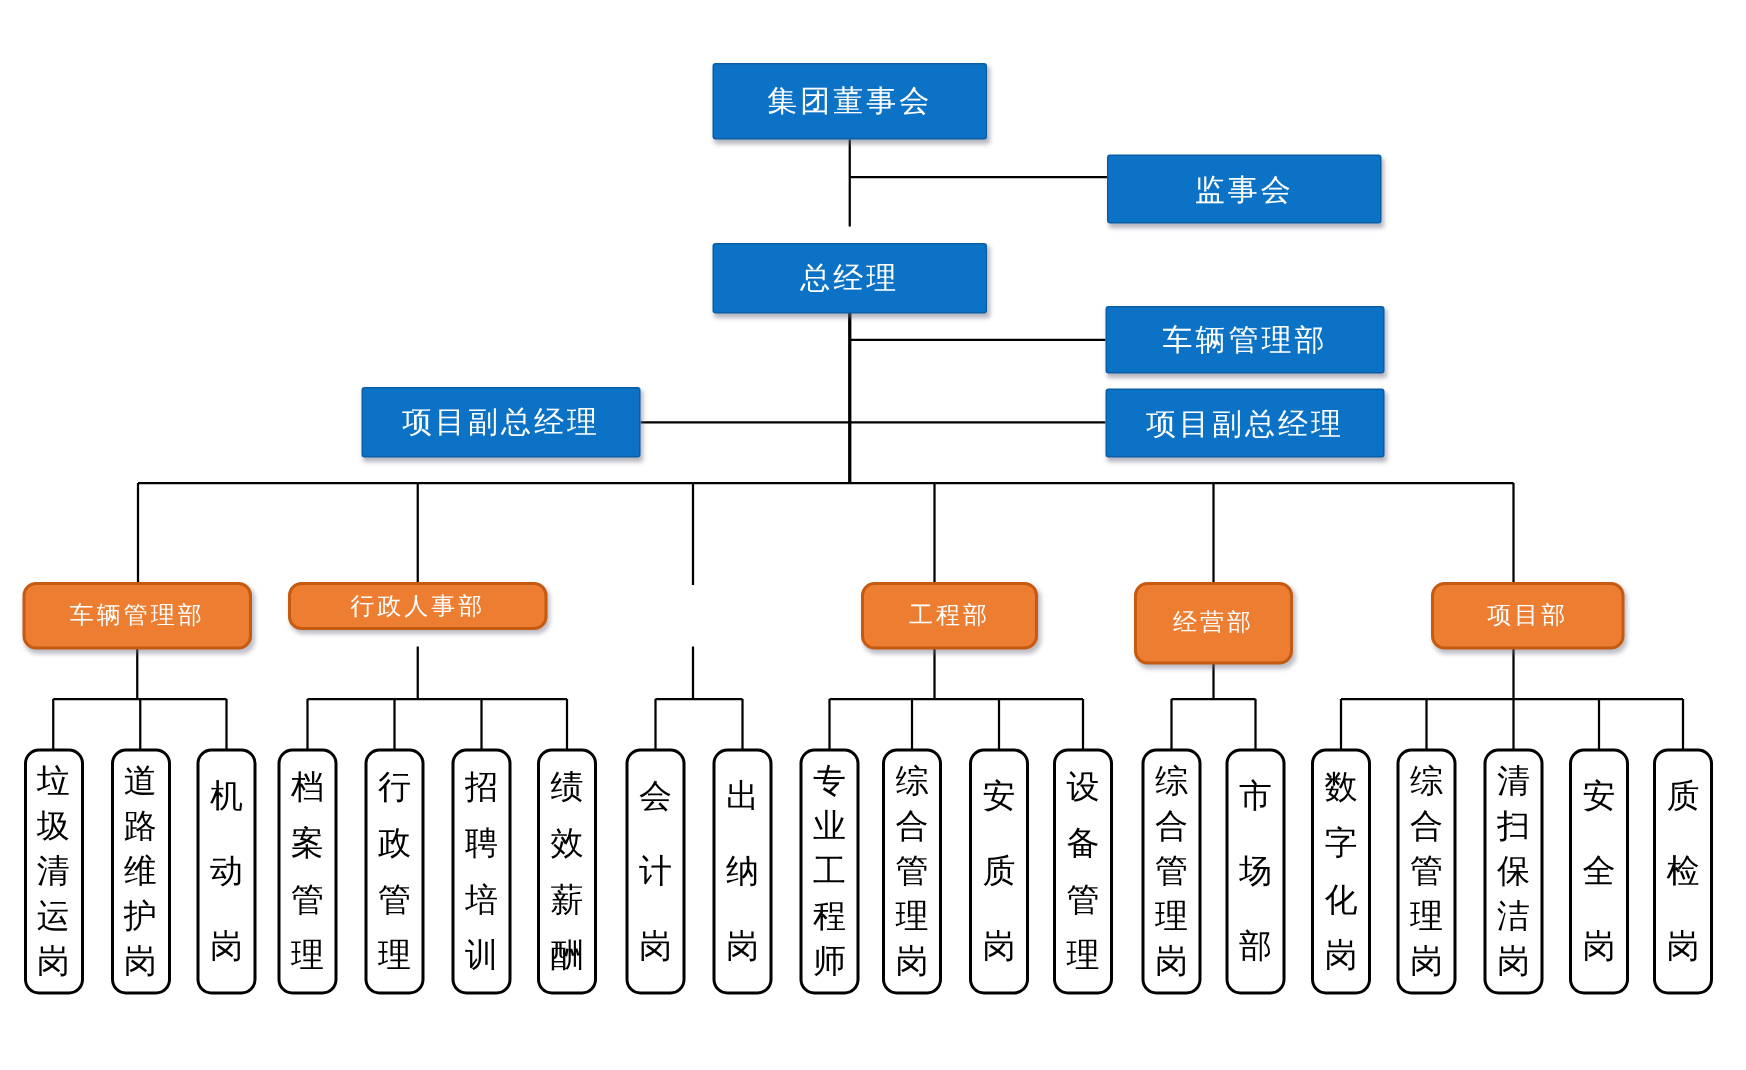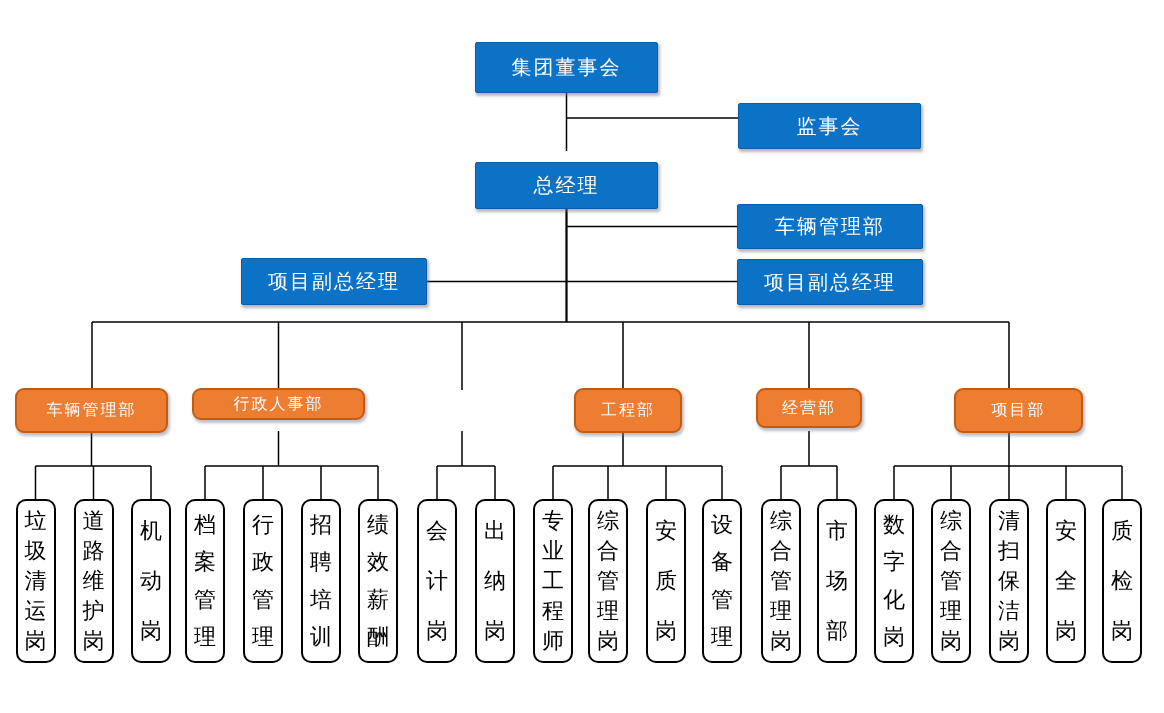--- a/index.html
+++ b/index.html
@@ -109,22 +109,22 @@
 
   <div class="node bluebox" style="left:475px;top:42px;width:183px;height:51px">集团董事会</div>
   <div class="node bluebox" style="left:738px;top:103px;width:183px;height:46px">监事会</div>
   <div class="node bluebox" style="left:475px;top:162px;width:183px;height:47px">总经理</div>
   <div class="node bluebox" style="left:737px;top:204px;width:186px;height:45px">车辆管理部</div>
   <div class="node bluebox" style="left:737px;top:259px;width:186px;height:46px">项目副总经理</div>
   <div class="node bluebox" style="left:241px;top:258px;width:186px;height:47px">项目副总经理</div>
 
   <div class="node deptbox" style="left:15px;top:388px;width:153px;height:45px">车辆管理部</div>
   <div class="node deptbox" style="left:192px;top:388px;width:173px;height:32px">行政人事部</div>
-  <div class="node deptbox" style="left:574px;top:388px;width:108px;height:45px">工程部</div>
-  <div class="node deptbox" style="left:756px;top:388px;width:106px;height:40px">经营部</div>
+  <div class="node deptbox" style="left:574px;top:388px;width:118px;height:45px">工程部</div>
+  <div class="node deptbox" style="left:756px;top:388px;width:106px;height:55px">经营部</div>
   <div class="node deptbox" style="left:954px;top:388px;width:129px;height:45px">项目部</div>
 
   <div class="vbox" style="left:15.5px;top:499px">
       <span>垃</span>
       <span>圾</span>
       <span>清</span>
       <span>运</span>
       <span>岗</span>
     </div>
   <div class="vbox" style="left:73.5px;top:499px">

